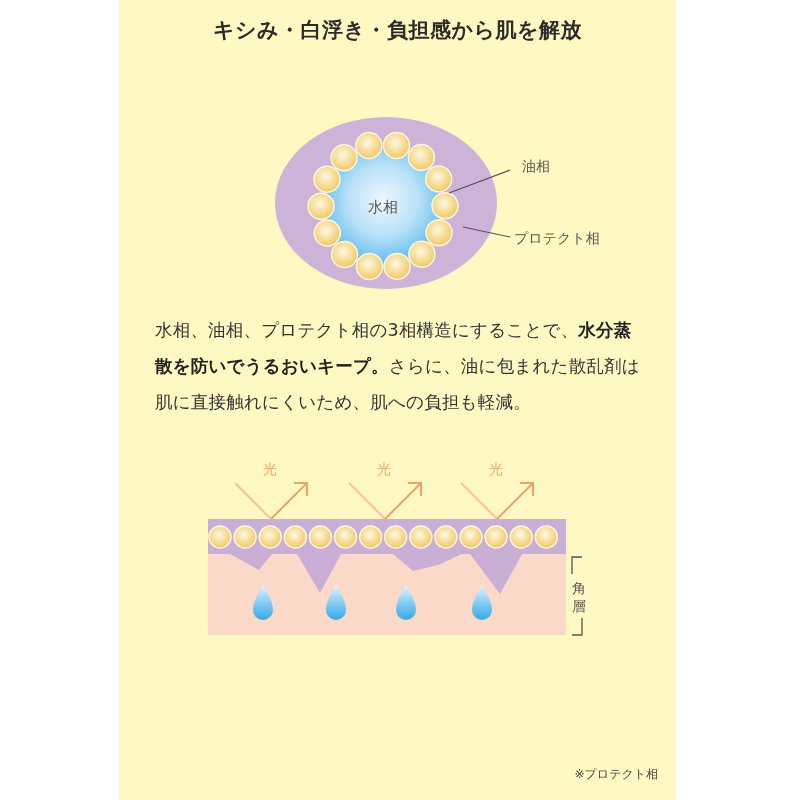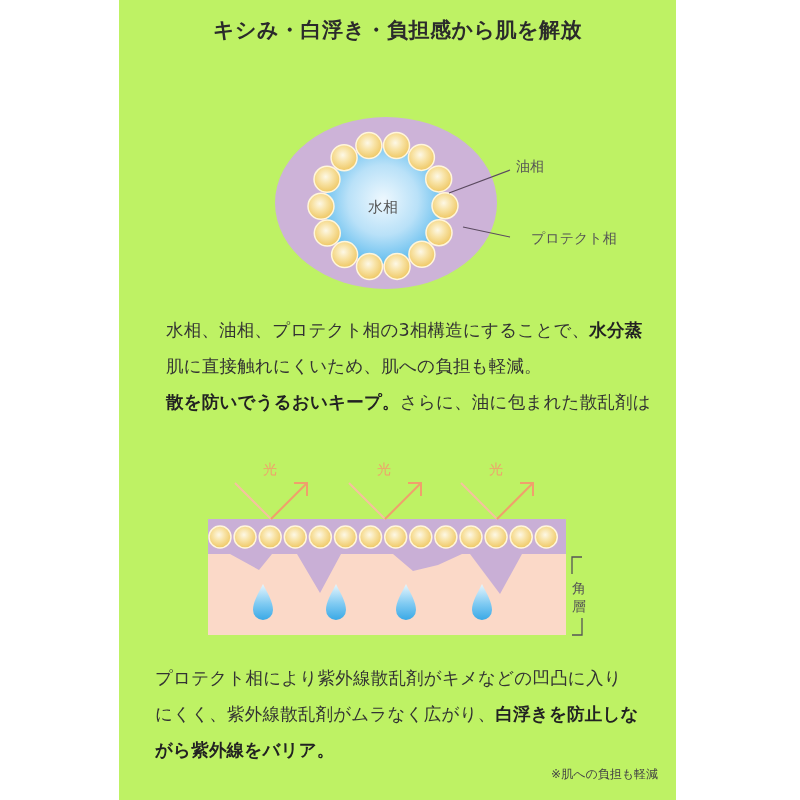--- a/index.html
+++ b/index.html
@@ -1,35 +1,35 @@
 <!DOCTYPE html>
 <html><head>
 <meta charset="utf-8">
 <style>
   html, body { margin: 0; padding: 0; }
   body {
     width: 800px; height: 800px; background: #ffffff; position: relative; overflow: hidden;
     font-family: "DejaVu Sans", "Liberation Sans", sans-serif;
   }
   .panel {
-    position: absolute; left: 119px; top: 0; width: 557px; height: 800px; background: #bef264;
+    position: absolute; left: 119px; top: 0; width: 557px; height: 800px; background: #fef9c3;
   }
   .title {
     position: absolute; left: 0; width: 557px; text-align: center;
     font-weight: bold; color: #2b2b2b; font-size: 21px; letter-spacing: 0.5px;
   }
   .title.l1 { top: 16px; }
   .title.l2 { top: 50px; }
   .body-text {
     position: absolute; left: 36px; width: 500px; color: #333; font-size: 17.5px; line-height: 36px;
     letter-spacing: 0.2px;
   }
   .body-text b { font-weight: bold; color: #222; }
   .diagram-label {
-    position: absolute; color: #555; font-size: 14px;
+    position: absolute; color: #555; font-size: 14px; margin-left: 6px;
   }
   .note {
     position: absolute; right: 18px; top: 766px; font-size: 12px; color: #444;
   }
   svg { position: absolute; left: 0; top: 0; }
 </style>
 </head>
 <body>
 
 <div class="panel">
@@ -66,26 +66,26 @@
         <circle cx="327.0" cy="179.3" r="13" fill="url(#ballGrad)" stroke="#fff6dc" stroke-width="1.5"></circle>
         <circle cx="344.1" cy="157.7" r="13" fill="url(#ballGrad)" stroke="#fff6dc" stroke-width="1.5"></circle>
         <circle cx="368.9" cy="145.6" r="13" fill="url(#ballGrad)" stroke="#fff6dc" stroke-width="1.5"></circle>
       </g>
     <text x="383" y="212" text-anchor="middle" font-size="15" fill="#555" font-family="DejaVu Sans, sans-serif">水相</text>
     <line x1="449" y1="193" x2="510" y2="170" stroke="#5a4a5f" stroke-width="1.2"></line>
     <line x1="463" y1="227" x2="510" y2="237" stroke="#5a4a5f" stroke-width="1.2"></line>
   </svg>
 
   <div class="diagram-label" style="left:397px; top:158px;">油相</div>
-  <div class="diagram-label" style="left:412px; top:230px;">プロテクト相</div>
+  <div class="diagram-label" style="left:389px; top:230px;">プロテクト相</div>
 
-  <div class="body-text" style="top:312px;margin-left:11px;">
+  <div class="body-text" style="top:312px;">
     <div><span>水相、油相、プロテクト相の3相構造にすることで、</span><b>水分蒸</b></div>
+    <div><b>散を防いでうるおいキープ。</b><span>さらに、油に包まれた散乱剤は</span></div>
     <div><span>肌に直接触れにくいため、肌への負担も軽減。</span></div>
-    <div><b>散を防いでうるおいキープ。</b><span>さらに、油に包まれた散乱剤は</span></div>
   </div>
 
   <svg width="557" height="200" viewBox="119 445 557 200" style="top:445px;">
     <defs>
       <linearGradient id="dropGrad" x1="0" y1="0" x2="0" y2="1">
         <stop offset="0%" stop-color="#e8f6fd"></stop>
         <stop offset="55%" stop-color="#7fcaf2"></stop>
         <stop offset="100%" stop-color="#3aa9e6"></stop>
       </linearGradient>
       <radialGradient id="ballGrad2" cx="45%" cy="40%" r="60%">
@@ -149,20 +149,15 @@
     <text x="496" y="474" text-anchor="middle" font-size="14" fill="#f0a06c" font-family="DejaVu Sans, sans-serif">光</text>
 
     <g stroke="#555" stroke-width="1.3" fill="none">
       <polyline points="582,557 572,557 572,574"></polyline>
       <polyline points="572,618 572,635 562,635" transform="translate(10,0)"></polyline>
     </g>
     <text x="579" y="593" text-anchor="middle" font-size="14" fill="#555" font-family="DejaVu Sans, sans-serif">角</text>
     <text x="579" y="611" text-anchor="middle" font-size="14" fill="#555" font-family="DejaVu Sans, sans-serif">層</text>
   </svg>
 
-  <div class="body-text" style="top:660px;">
-    <div><span>プロテクト相により紫外線散乱剤がキメなどの凹凸に入り</span></div>
-    <div><span>にくく、紫外線散乱剤がムラなく広がり、</span><b>白浮きを防止しな</b></div>
-    <div><b>がら紫外線をバリア。</b></div>
-  </div>
 
-  <div class="note">※肌への負担も軽減</div>
+  <div class="note">※プロテクト相</div>
 </div>
 
 </body></html>

